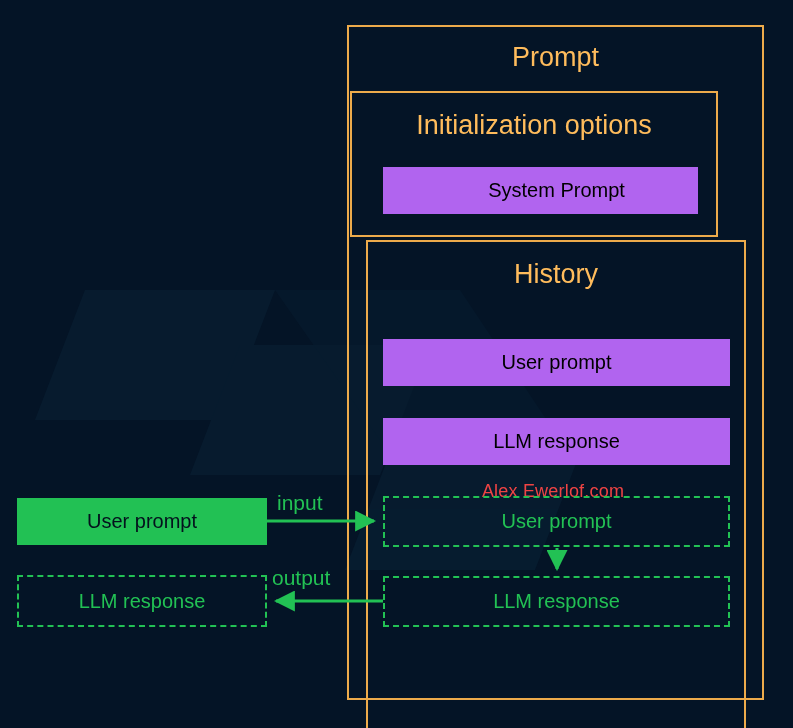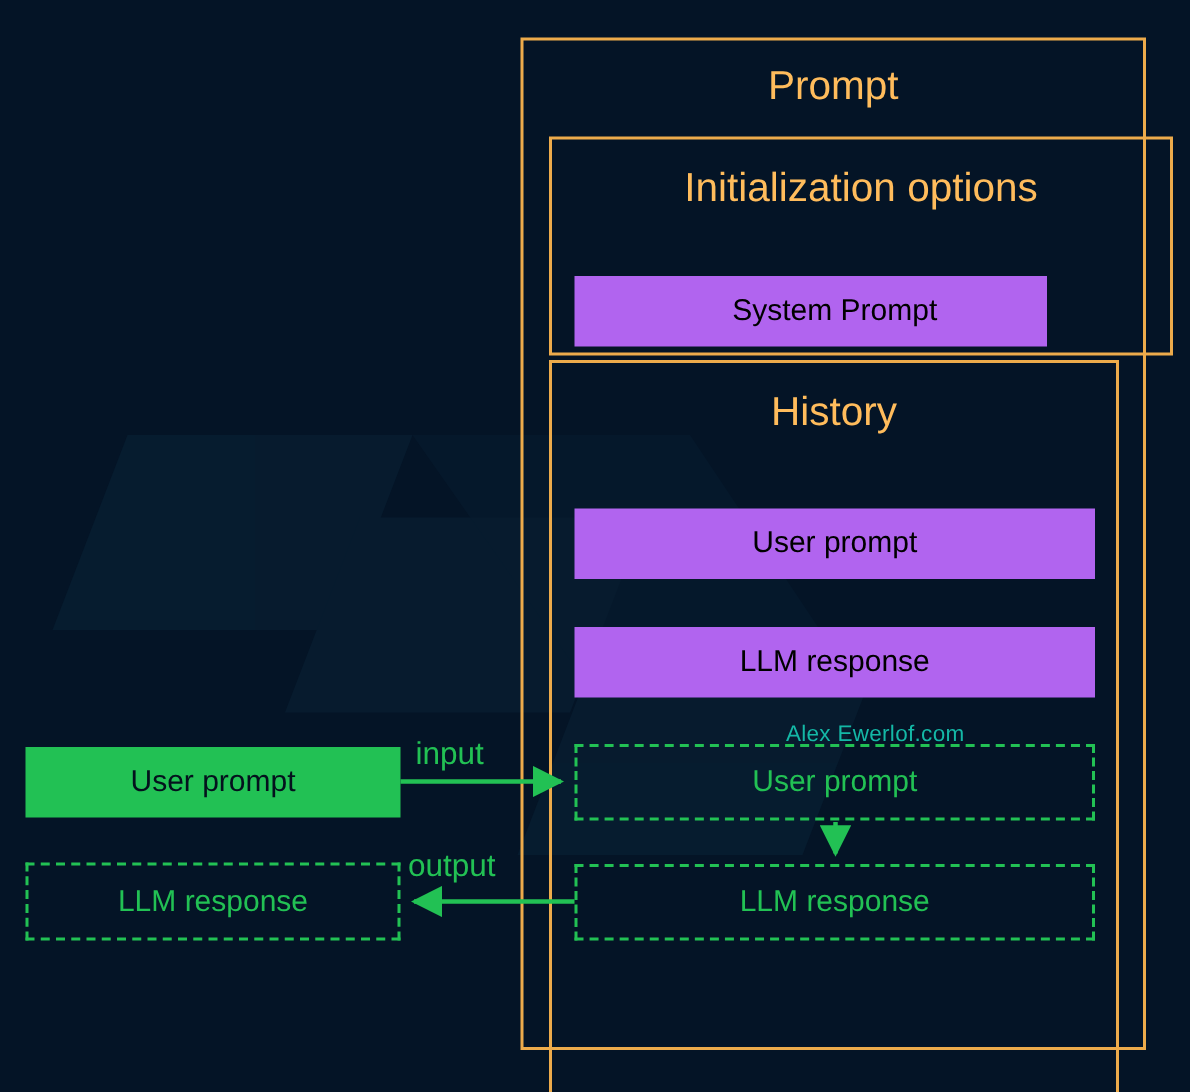--- a/index.html
+++ b/index.html
@@ -25,23 +25,23 @@
   
   .wm-logo {
     position: absolute;
     pointer-events: none;
   }
   .wm-text {
     position: absolute;
     left: 463px;
     top: 481px;
     width: 180px;
-    text-align: right;
-    font-size: 15px;
-    color: #14b8a6;
+    text-align: center;
+    font-size: 18px;
+    color: #ef4444;
     letter-spacing: 0.2px;
     pointer-events: none;
   }
 
   
   .frame {
     position: absolute;
     border: 2px solid #edab4b;
     box-sizing: border-box;
     background: transparent;
@@ -121,25 +121,25 @@
       <path d="M275 290 L460 290 L560 440 L380 440 Z" opacity="0.6"></path>
     </g>
   </svg>
 
   <div class="wm-text">Alex Ewerlof.com</div>
 
   <div class="frame" style="left:347px; top:25px; width:417px; height:675px;">
     <div class="frame-title" style="top:15px;">Prompt</div>
   </div>
 
-  <div class="frame" style="left:366px; top:91px; width:416px; height:146px;">
+  <div class="frame" style="left:350px; top:91px; width:368px; height:146px;">
     <div class="frame-title" style="top:17px;">Initialization options</div>
   </div>
 
-  <div class="block-purple" style="left:383px; top:184px; width:315px; height:47px;padding-left:32px;">System Prompt</div>
+  <div class="block-purple" style="left:383px; top:167px; width:315px; height:47px;padding-left:32px;">System Prompt</div>
 
   <div class="frame" style="left:366px; top:240px; width:380px; height:536px;">
     <div class="frame-title" style="top:17px;">History</div>
   </div>
 
   <div class="block-purple" style="left:383px; top:339px; width:347px; height:47px;">User prompt</div>
 
   <div class="block-purple" style="left:383px; top:418px; width:347px; height:47px;">LLM response</div>
 
   <div class="block-dashed" style="left:383px; top:496px; width:347px; height:51px;">User prompt</div>

